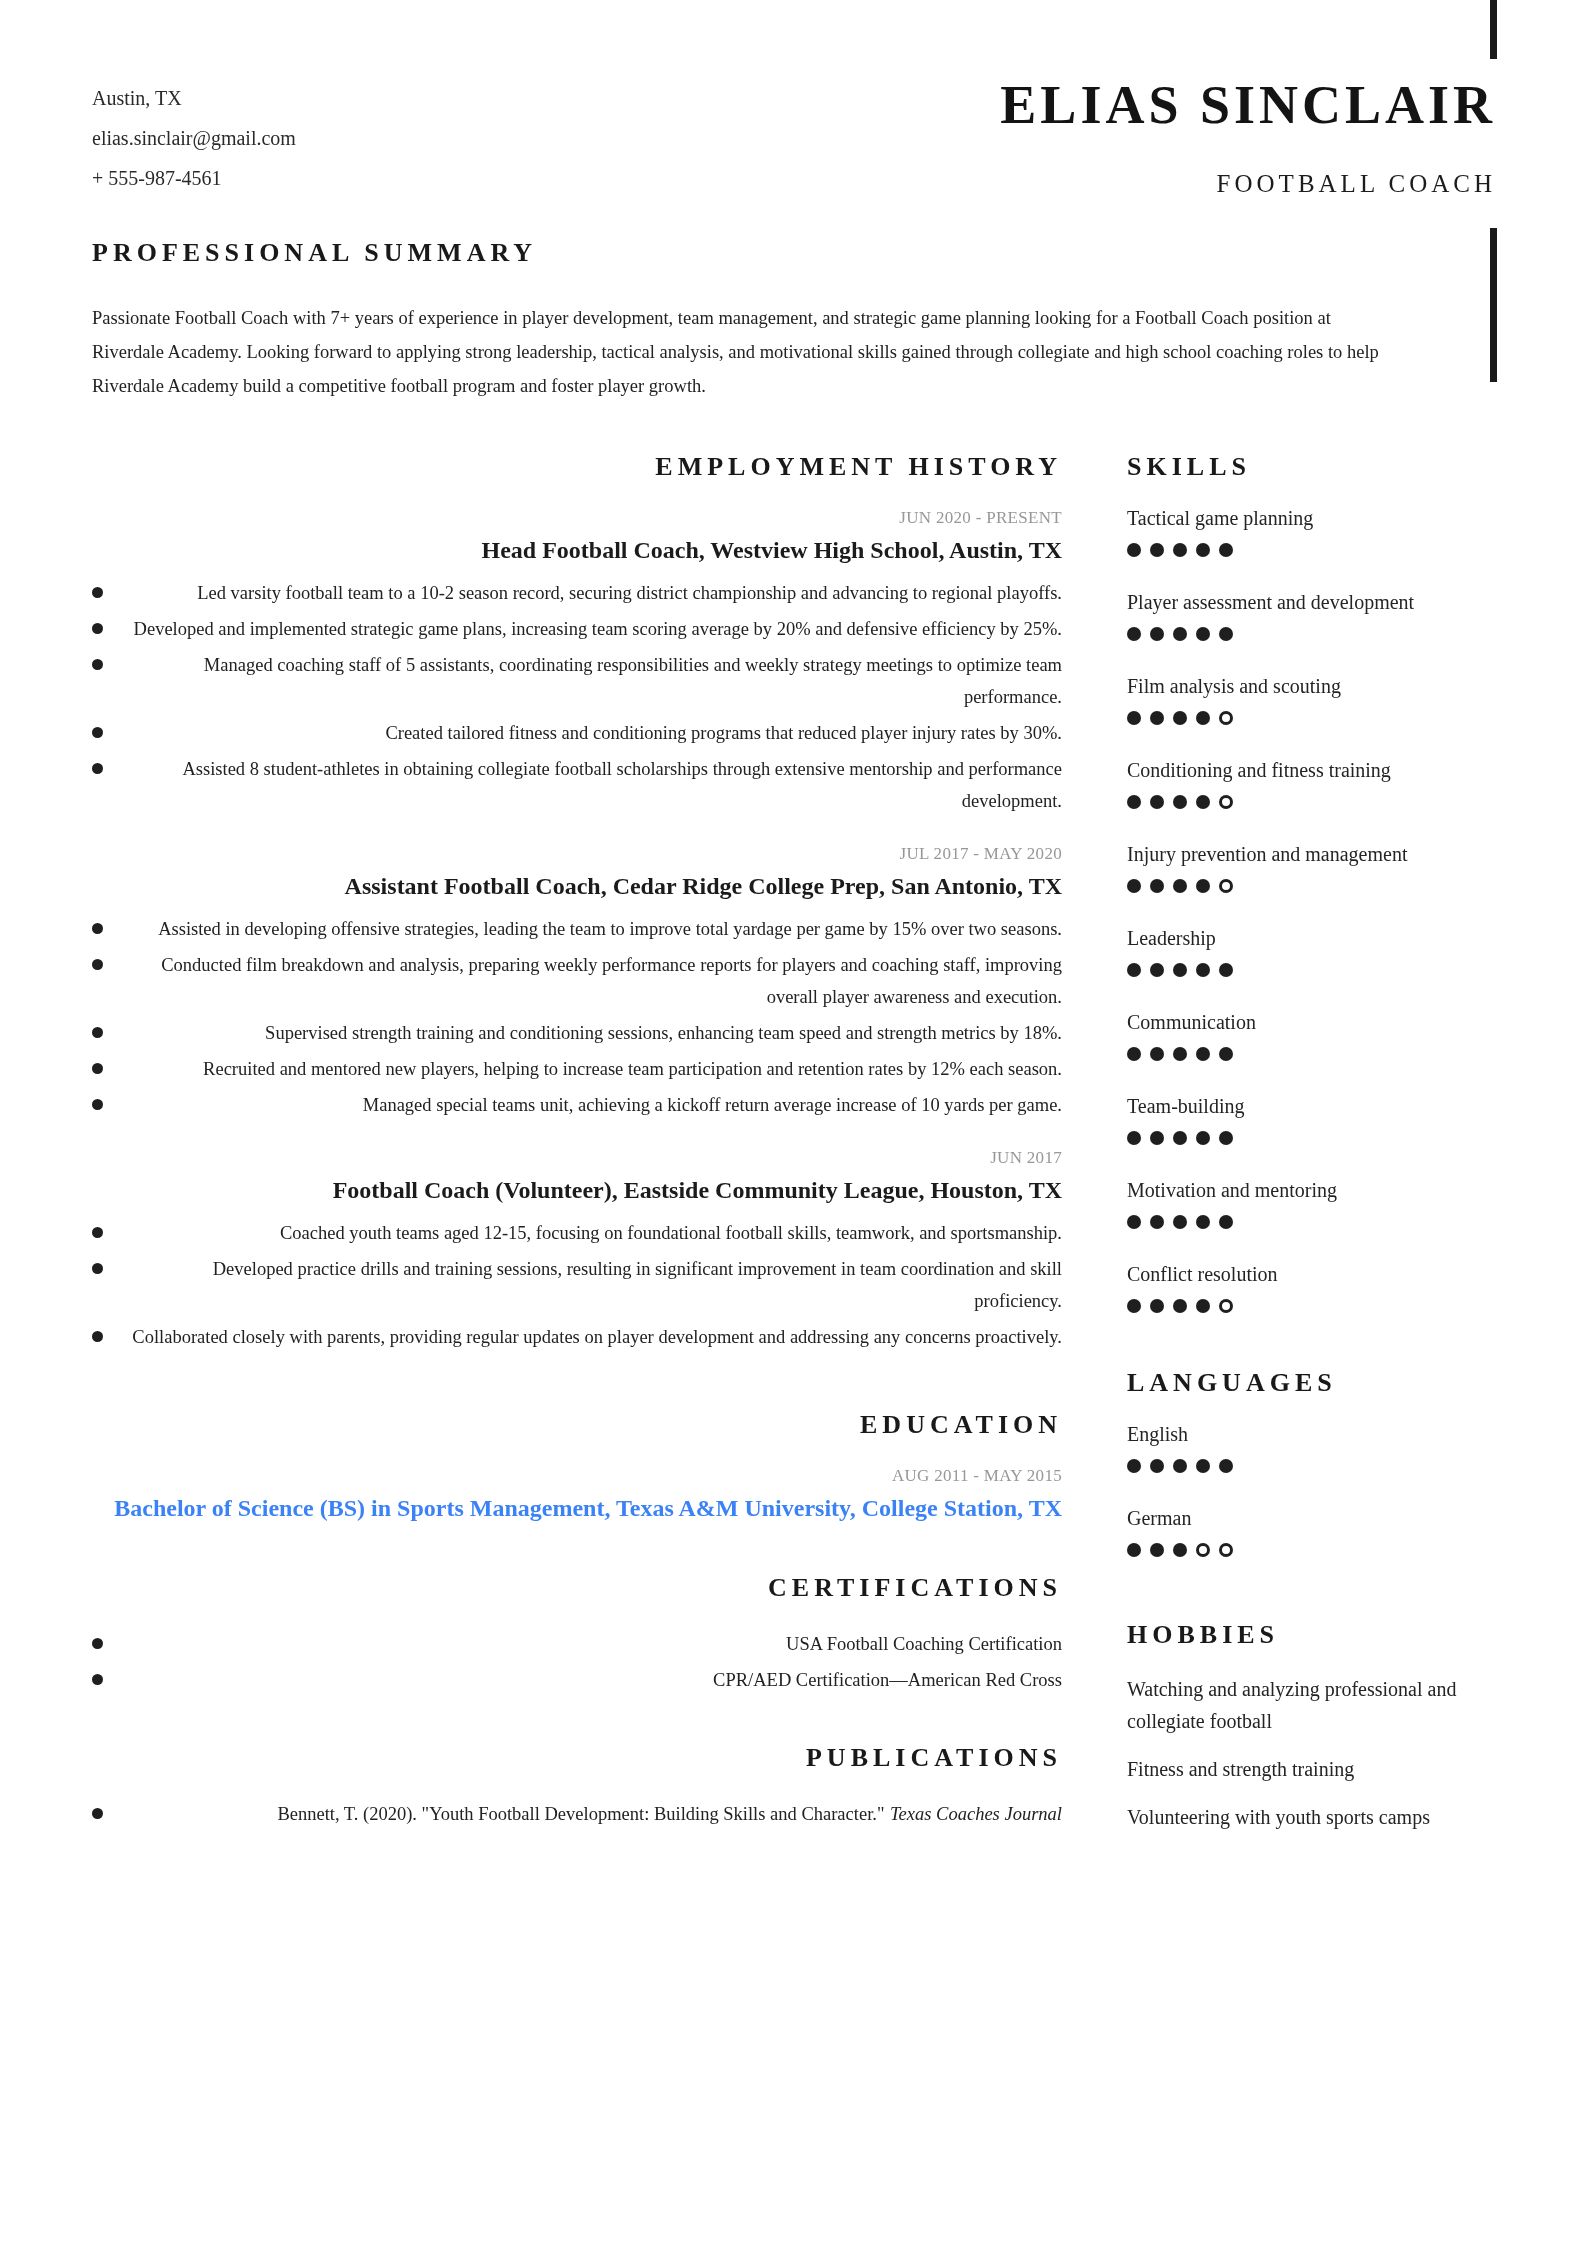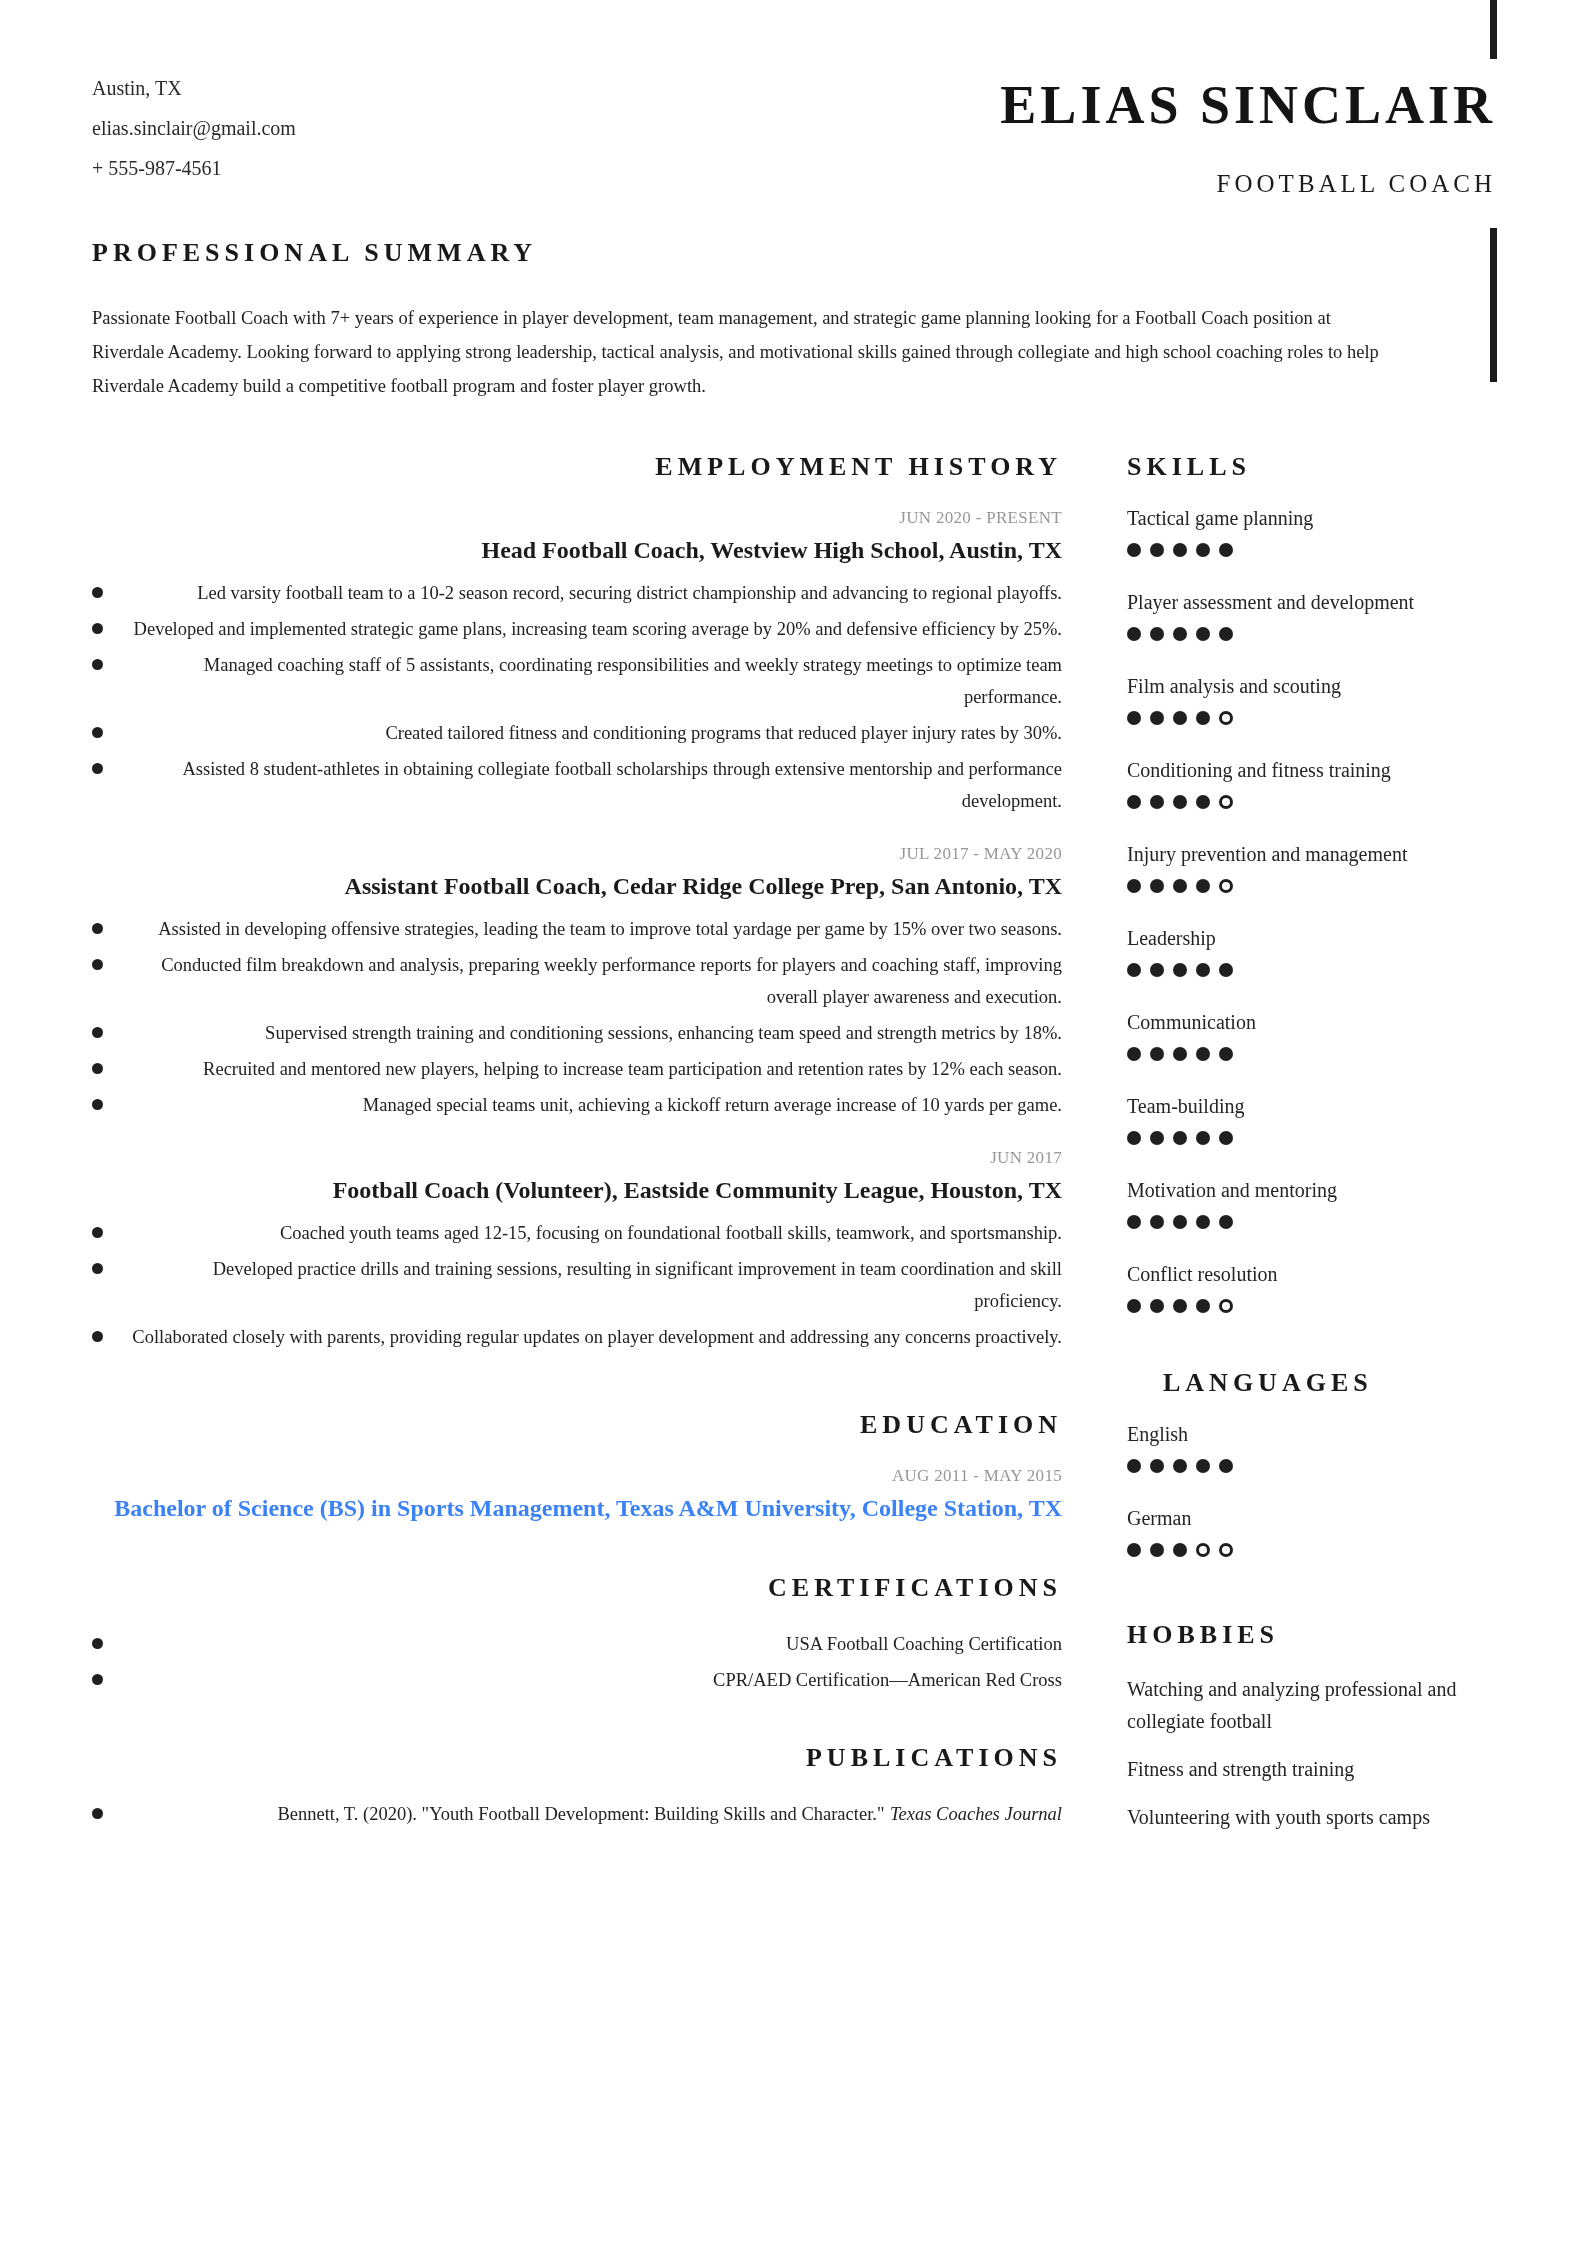--- a/index.html
+++ b/index.html
@@ -13,21 +13,21 @@
   }
   .inner { padding:0 92px; position:relative; }
 
   
   .accent-bar { position:absolute; left:1490px; width:7px; background:#1a1a1a; }
   .accent-bar.top { top:0; height:59px; }
   .accent-bar.bottom { top:228px; height:154px; }
 
   
   .header { position:relative; height:197px; }
-  .contact { position:absolute; left:0; top:78px; display:flex; flex-direction:column; gap:20px;
+  .contact { position:absolute; left:0; top:88px; display:flex; flex-direction:column; gap:20px;
              font-size:20px; line-height:1; color:#2a2a2a; }
   .identity { position:absolute; right:0; top:78px; text-align:right; }
   .name { font-size:54px; font-weight:bold; letter-spacing:4px; line-height:1; color:#141414; white-space:nowrap; }
   .role { font-size:25px; letter-spacing:4px; line-height:1; margin-top:39px; color:#1c1c1c; white-space:nowrap; }
 
   h2.sec { font-size:26px; font-weight:bold; letter-spacing:5px; line-height:32px; color:#191919; }
 
   
   .summary h2 { margin-top:40px; margin-bottom:18px; }
   .summary p { font-size:18.5px; line-height:34px; max-width:1315px; color:#222;margin-top:32px; }
@@ -47,21 +47,21 @@
     width:11px; height:11px; border-radius:50%; background:#1f1f1f; }
   .degree { font-size:24px; line-height:30px; font-weight:bold; color:#3b82f6; white-space:nowrap; }
   .sec-education h2 { margin-top:56px; }
   .sec-certifications h2 { margin-top:49px; }
   .sec-publications h2 { margin-top:46px; }
   .pub-line { white-space:nowrap; }
   .pub-journal { font-style:italic; margin-left:0.30em; }
 
   
   .rail h2 { margin-bottom:22px; }
-  .rail .sec-languages h2 { margin-top:54px;margin-left:36px; }
+  .rail .sec-languages h2 { margin-top:54px; }
   .rail .sec-hobbies h2 { margin-top:62px; }
   .rate-item { margin-bottom:32px; }
   .rate-label { font-size:20px; line-height:26px; color:#242424; margin-bottom:12px; }
   .dots { display:flex; gap:9px; height:14px; }
   .dot { width:14px; height:14px; border-radius:50%; }
   .dot.filled { background:#1f1f1f; }
   .dot.empty { background:#ffffff; border:3px solid #1f1f1f; }
   .hobby-item { font-size:20px; line-height:32px; color:#242424; margin-bottom:16px; max-width:369px; }
 </style>
 </head>

